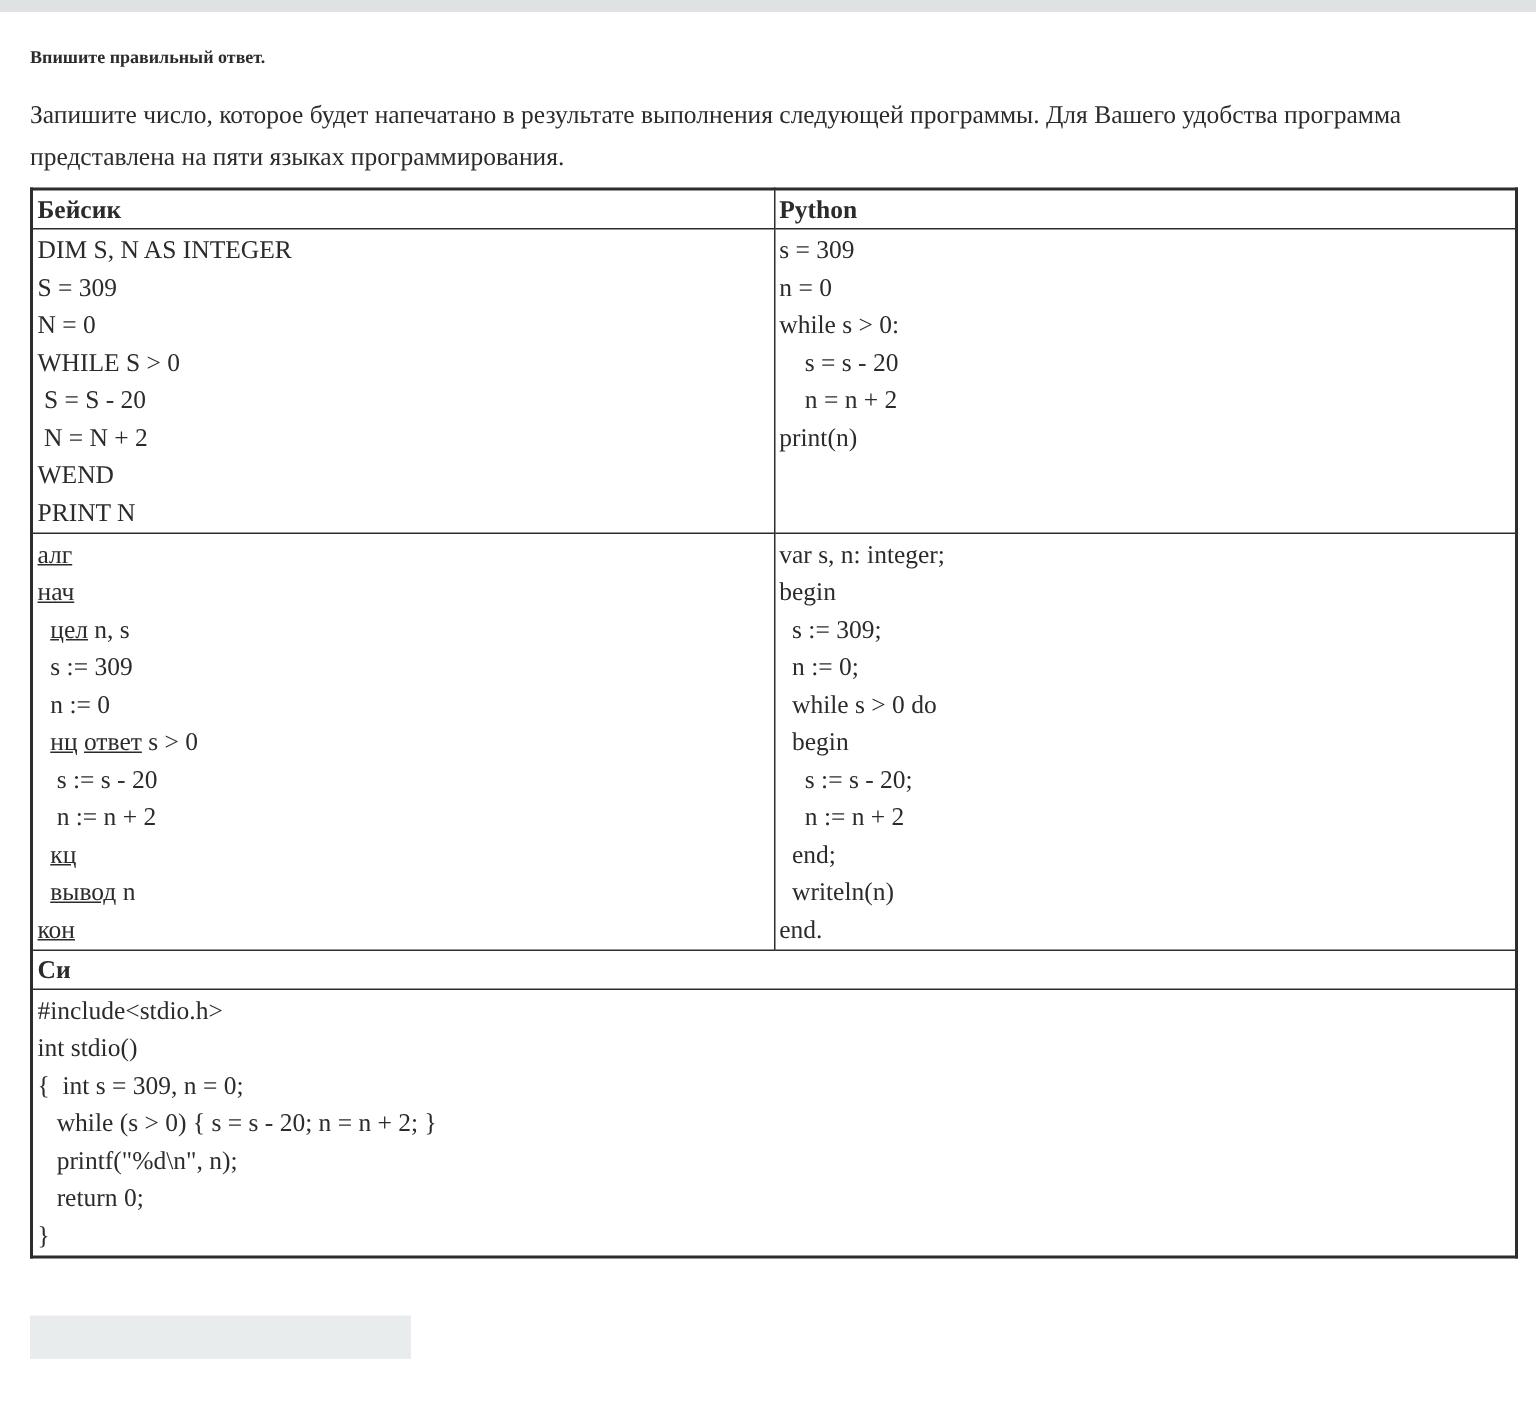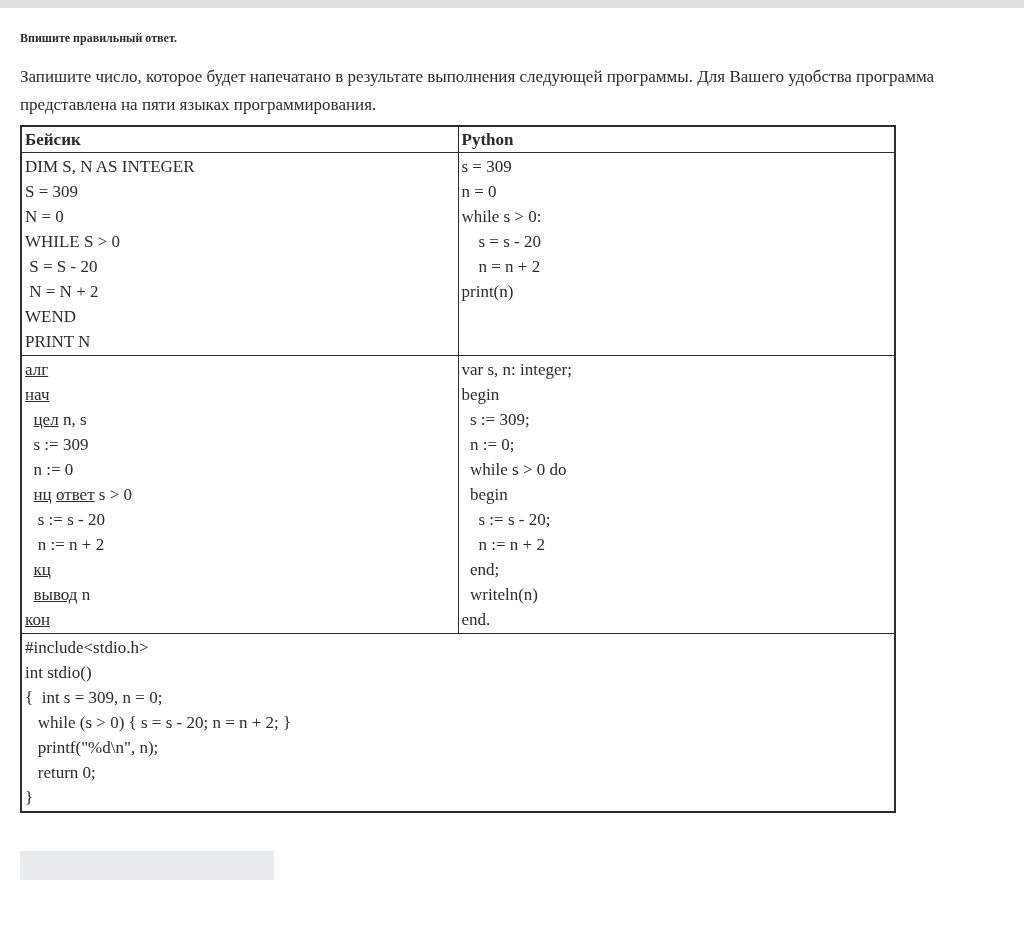--- a/index.html
+++ b/index.html
@@ -31,21 +31,21 @@
     line-height: 23px;
     font-weight: bold;
     margin: 0;
   }
   .task-text {
     font-size: 17px;
     line-height: 28px;
     margin: 13px 0 6px 0;
   }
   table.program-table {
-    width: 876px;
+    width: 992px;
     border-collapse: collapse;
     border: 2px solid var(--c-border);
     table-layout: fixed;
   }
   .program-table th,
   .program-table td {
     border: 1px solid var(--c-border);
     padding: 1px 3px;
     text-align: left;
     vertical-align: top;
@@ -136,20 +136,23 @@
             <div class="code-line">  while s &gt; 0 do</div>
             <div class="code-line">  begin</div>
             <div class="code-line">    s := s - 20;</div>
             <div class="code-line">    n := n + 2</div>
             <div class="code-line">  end;</div>
             <div class="code-line">  writeln(n)</div>
             <div class="code-line">end.</div>
           </td>
       </tr>
       <tr>
+        <th colspan="2">Си</th>
+      </tr>
+      <tr>
         <td colspan="2">
             <div class="code-line">#include&lt;stdio.h&gt;</div>
             <div class="code-line">int stdio()</div>
             <div class="code-line">{  int s = 309, n = 0;</div>
             <div class="code-line">   while (s &gt; 0) { s = s - 20; n = n + 2; }</div>
             <div class="code-line">   printf("%d\n", n);</div>
             <div class="code-line">   return 0;</div>
             <div class="code-line">}</div>
           </td>
       </tr>

